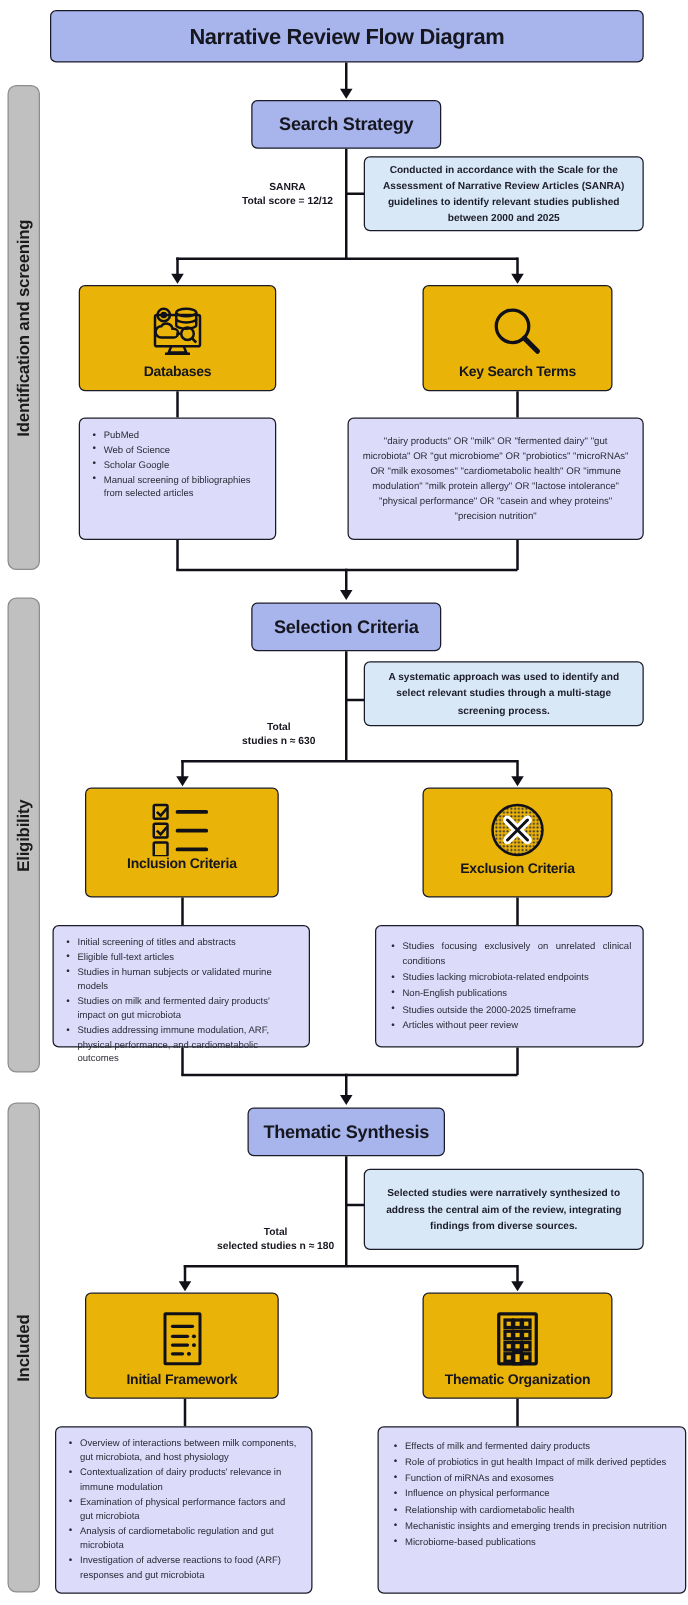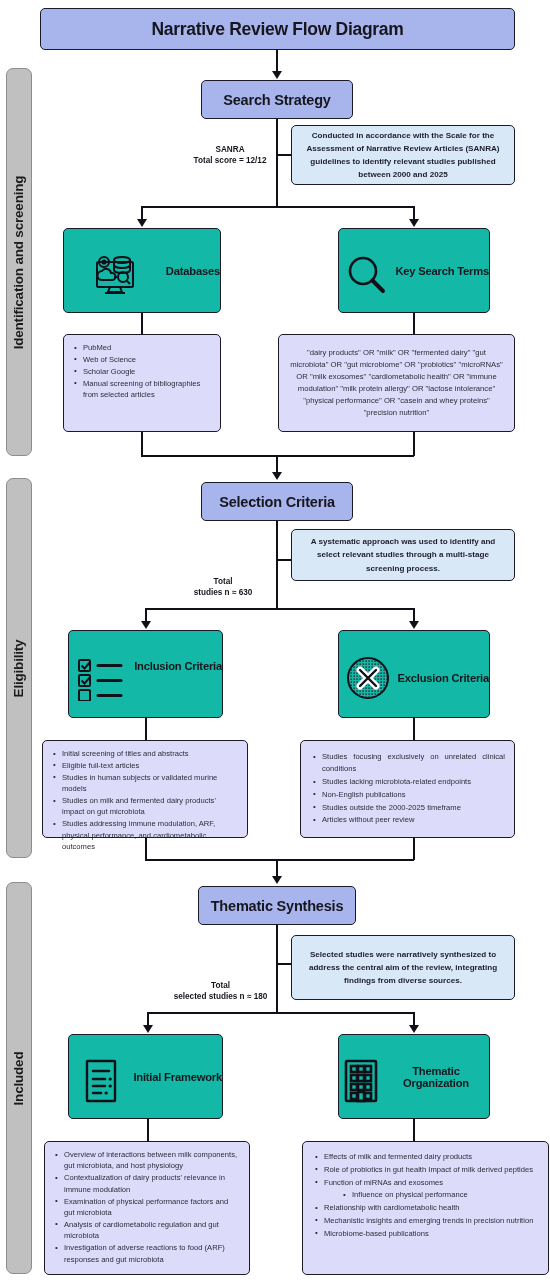--- a/index.html
+++ b/index.html
@@ -43,22 +43,22 @@
   }
   .note-box {
     background: #d9e8f7;
     font-size: 8.1px;
     font-weight: bold;
     line-height: 1.62;
     padding: 6px 8px;
     color: #1d1d2a;
   }
   .card-box {
-    background: #14b8a6;
-    flex-direction: row;
+    background: #eab308;
+    flex-direction: column;
     justify-content: flex-start;
     padding-top: 8px;
   }
   .card-title {
     font-size: 11.2px;
     font-weight: bold;
     letter-spacing: -0.2px;
     color: #16161f;
   }
   .list-box {
@@ -274,21 +274,21 @@
         <defs>
           <pattern id="dots" width="3" height="3" patternUnits="userSpaceOnUse">
             <circle cx="1.1" cy="1.1" r="0.85" fill="#2a2a38"></circle>
           </pattern>
         </defs>
         <circle cx="24" cy="24" r="20" fill="url(#dots)" stroke="#101018" stroke-width="2"></circle>
         <path d="M16 16 L32 32 M32 16 L16 32" stroke="#ffffff" stroke-width="7" stroke-linecap="round"></path>
         <path d="M16 16 L32 32 M32 16 L16 32" stroke="#101018" stroke-width="2.4" stroke-linecap="round" fill="none"></path>
       </svg>
     </div>
-    <div class="card-title" style="margin-bottom:0;">Exclusion Criteria</div>
+    <div class="card-title" style="margin-bottom:16px;">Exclusion Criteria</div>
   </div>
 
   <div class="vline" style="left:145px; top:718px; height:22px;"></div>
   <div class="vline" style="left:413px; top:718px; height:22px;"></div>
 
   <div class="box list-box" style="left:42px; top:740px; width:206px; height:98px;">
     <ul>
       <li>Initial screening of titles and abstracts</li>
       <li>Eligible full-text articles</li>
       <li>Studies in human subjects or validated murine models</li>
@@ -379,20 +379,20 @@
       <li>Analysis of cardiometabolic regulation and gut microbiota</li>
       <li>Investigation of adverse reactions to food (ARF) responses and gut microbiota</li>
     </ul>
   </div>
 
   <div class="box list-box justified" style="left:302px; top:1141px; width:247px; height:134px; padding-top:9px;">
     <ul style="padding-left:14px;">
       <li style="line-height:1.62;">Effects of milk and fermented dairy products</li>
       <li style="line-height:1.62;">Role of probiotics in gut health Impact of milk derived peptides</li>
       <li style="line-height:1.62;">Function of miRNAs and exosomes</li>
-      <li style="line-height:1.62;margin-left:28px;">Influence on physical performance</li>
+      <li style="line-height:1.62;">Influence on physical performance</li>
       <li style="line-height:1.62;">Relationship with cardiometabolic health</li>
       <li style="line-height:1.62;">Mechanistic insights and emerging trends in precision nutrition</li>
       <li style="line-height:1.62;">Microbiome-based publications</li>
     </ul>
   </div>
 
 </div>
 
 </body></html>

